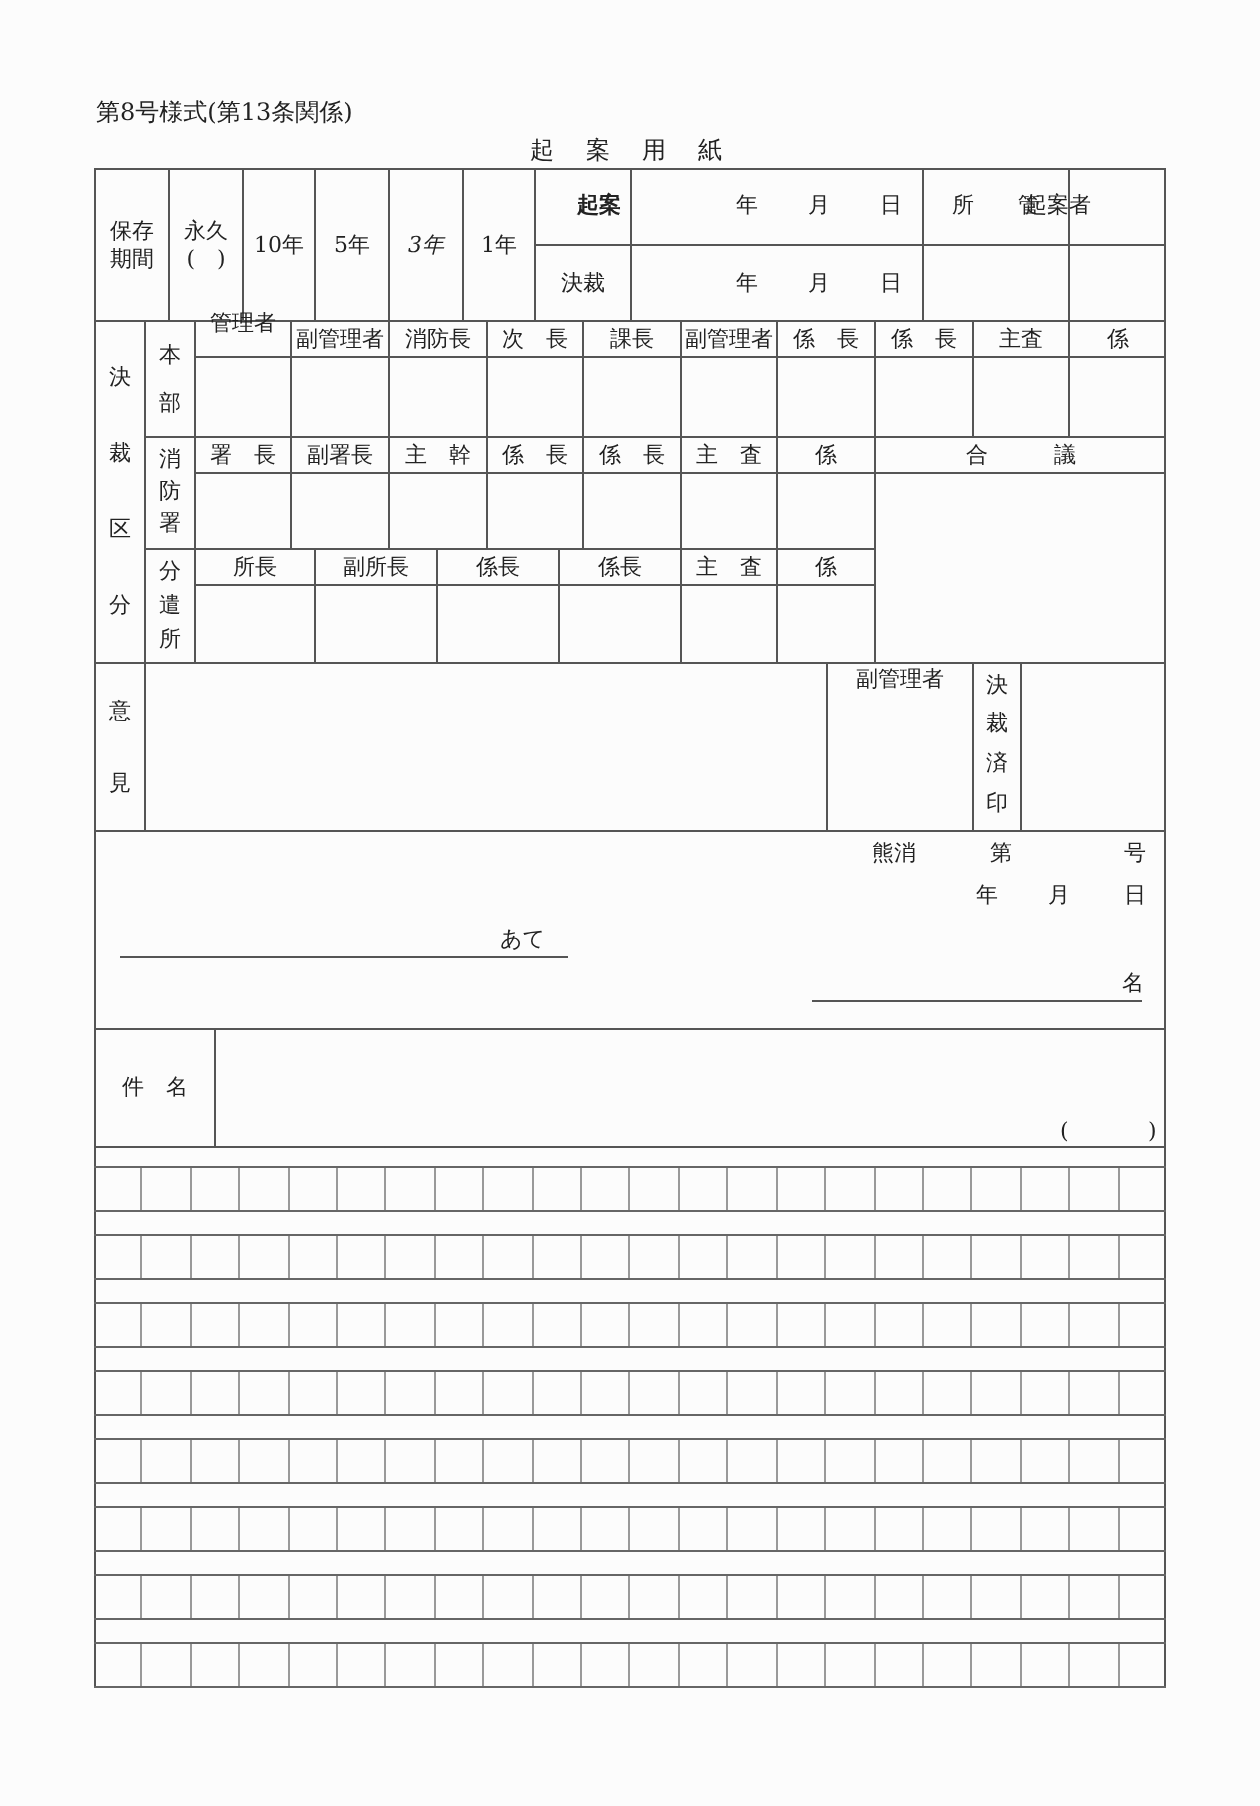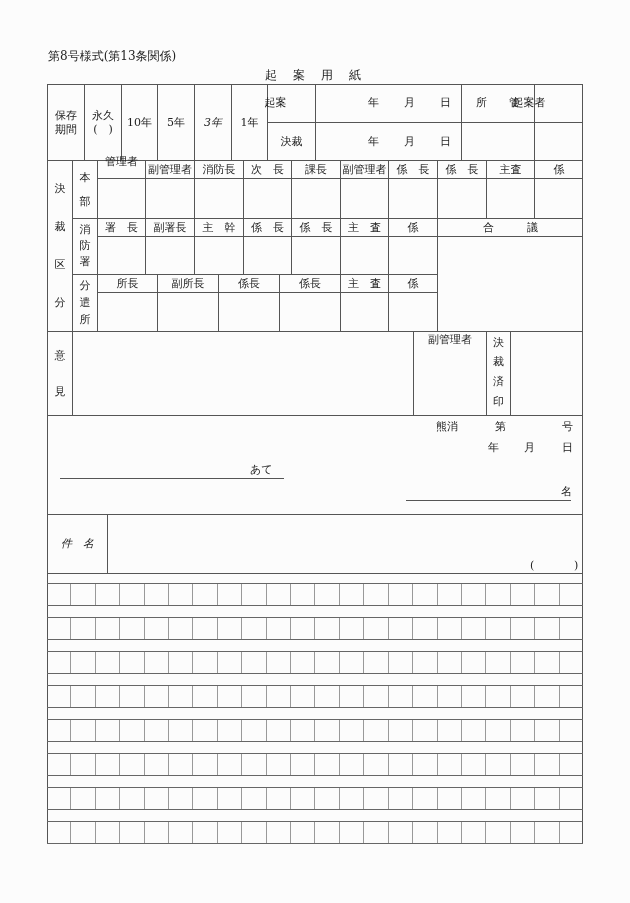--- a/index.html
+++ b/index.html
@@ -44,21 +44,21 @@
 </div>
 <div>
   <div class="t c" style="left:85px;top:110px;width:36px;">永久</div>
   <div class="t c" style="left:85px;top:124px;width:36px;">(　)</div>
 </div>
 <div class="t c" style="left:122px;top:117px;width:35px;">10年</div>
 <div class="t c" style="left:158px;top:117px;width:36px;">5年</div>
 <div class="t c" style="left:195px;top:117px;width:36px;font-style:italic;">3年</div>
 <div class="t c" style="left:232px;top:117px;width:35px;">1年</div>
 
-<div class="t c" style="left:252px;top:97px;width:47px;">起案</div>
+<div class="t c" style="left:276px;top:97px;width:47px;font-weight:bold;">起案</div>
 <div class="field" style="left:316px;top:85px;width:145px;height:37px;">
   <span class="t" style="left:52px;top:12px;">年</span>
   <span class="t" style="left:88px;top:12px;">月</span>
   <span class="t" style="left:124px;top:12px;">日</span>
 </div>
 <div class="t c" style="left:268px;top:136px;width:47px;">決裁</div>
 <div class="field" style="left:316px;top:123px;width:145px;height:37px;">
   <span class="t" style="left:52px;top:13px;">年</span>
   <span class="t" style="left:88px;top:13px;">月</span>
   <span class="t" style="left:124px;top:13px;">日</span>
@@ -206,21 +206,21 @@
 </div>
 <div class="field" style="left:60px;top:460px;width:188px;height:18px;"></div>
 <div class="t" style="left:250px;top:464px;">あて</div>
 <div class="ln h" style="left:60px;top:478px;width:224px;"></div>
 <div class="field" style="left:406px;top:482px;width:152px;height:18px;"></div>
 <div class="t" style="left:561px;top:486px;">名</div>
 <div class="ln h" style="left:406px;top:500px;width:165px;"></div>
 
 <div class="ln h" style="left:47px;top:573px;width:536px;"></div>
 <div class="ln v" style="left:107px;top:514px;height:59px;"></div>
-<div class="t c" style="left:48px;top:538px;width:59px;font-style:italic;">件　名</div>
+<div class="t c" style="left:48px;top:538px;width:59px;">件　名</div>
 <div class="field" style="left:108px;top:515px;width:475px;height:44px;"></div>
 <div class="t" style="left:530px;top:560px;">(</div>
 <div class="field" style="left:538px;top:558px;width:34px;height:14px;"></div>
 <div class="t" style="left:574px;top:560px;">)</div>
 
 <div id="grid-container">
     <div class="gridrow" style="top: 583px;">
       <div class="cell"></div>
       <div class="cell"></div>
       <div class="cell"></div>

